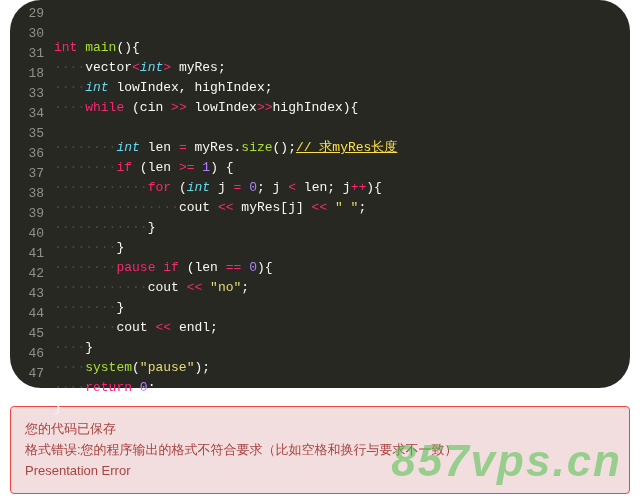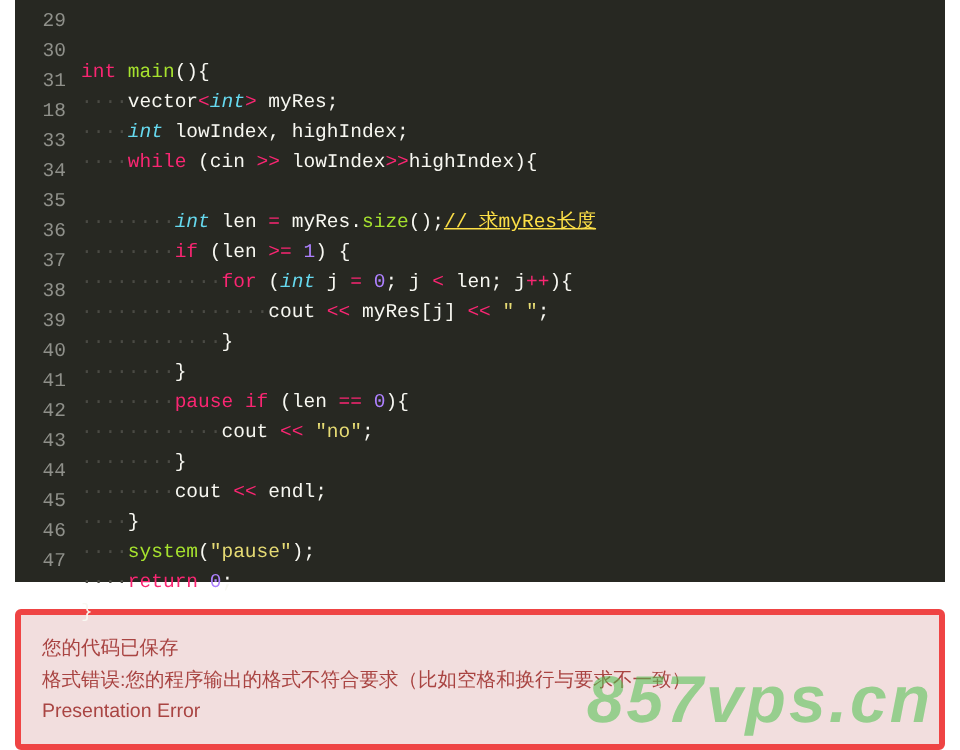--- a/index.html
+++ b/index.html
@@ -7,20 +7,21 @@
     padding: 0;
     background: #fff;
     font-family: "Consolas", "Courier New", monospace;
     font-size: 13px;
     width: 640px;
   }
   .editor {
     background: #272822;
     padding: 4px 0;
     margin: 0 10px;
+    border-radius: 31px;
   }
   .line {
     display: flex;
     line-height: 20px;
     height: 20px;
   }
   .lineno {
     width: 34px;
     text-align: right;
     color: #8f908a;
@@ -40,21 +41,21 @@
   .fn { color: #a6e22e; }
   .str { color: #e6db74; }
   .num { color: #ae81ff; }
   .op { color: #f92672; }
   .ident { color: #f8f8f2; }
   .punct { color: #f8f8f2; }
   .cmt { color: #fde047; text-decoration: underline; }
   .error-box {
     margin: 18px 10px 10px 10px;
     background: #f2dede;
-    border: 4px solid #ef4444;
+    border: 1px solid #ef4444;
     border-radius: 4px;
     padding: 12px 14px;
     color: #a94442;
     font-family: "Helvetica Neue", Arial, sans-serif;
     font-size: 13px;
     line-height: 1.6;
   }
   .watermark {
     position: absolute;
     right: 18px;

